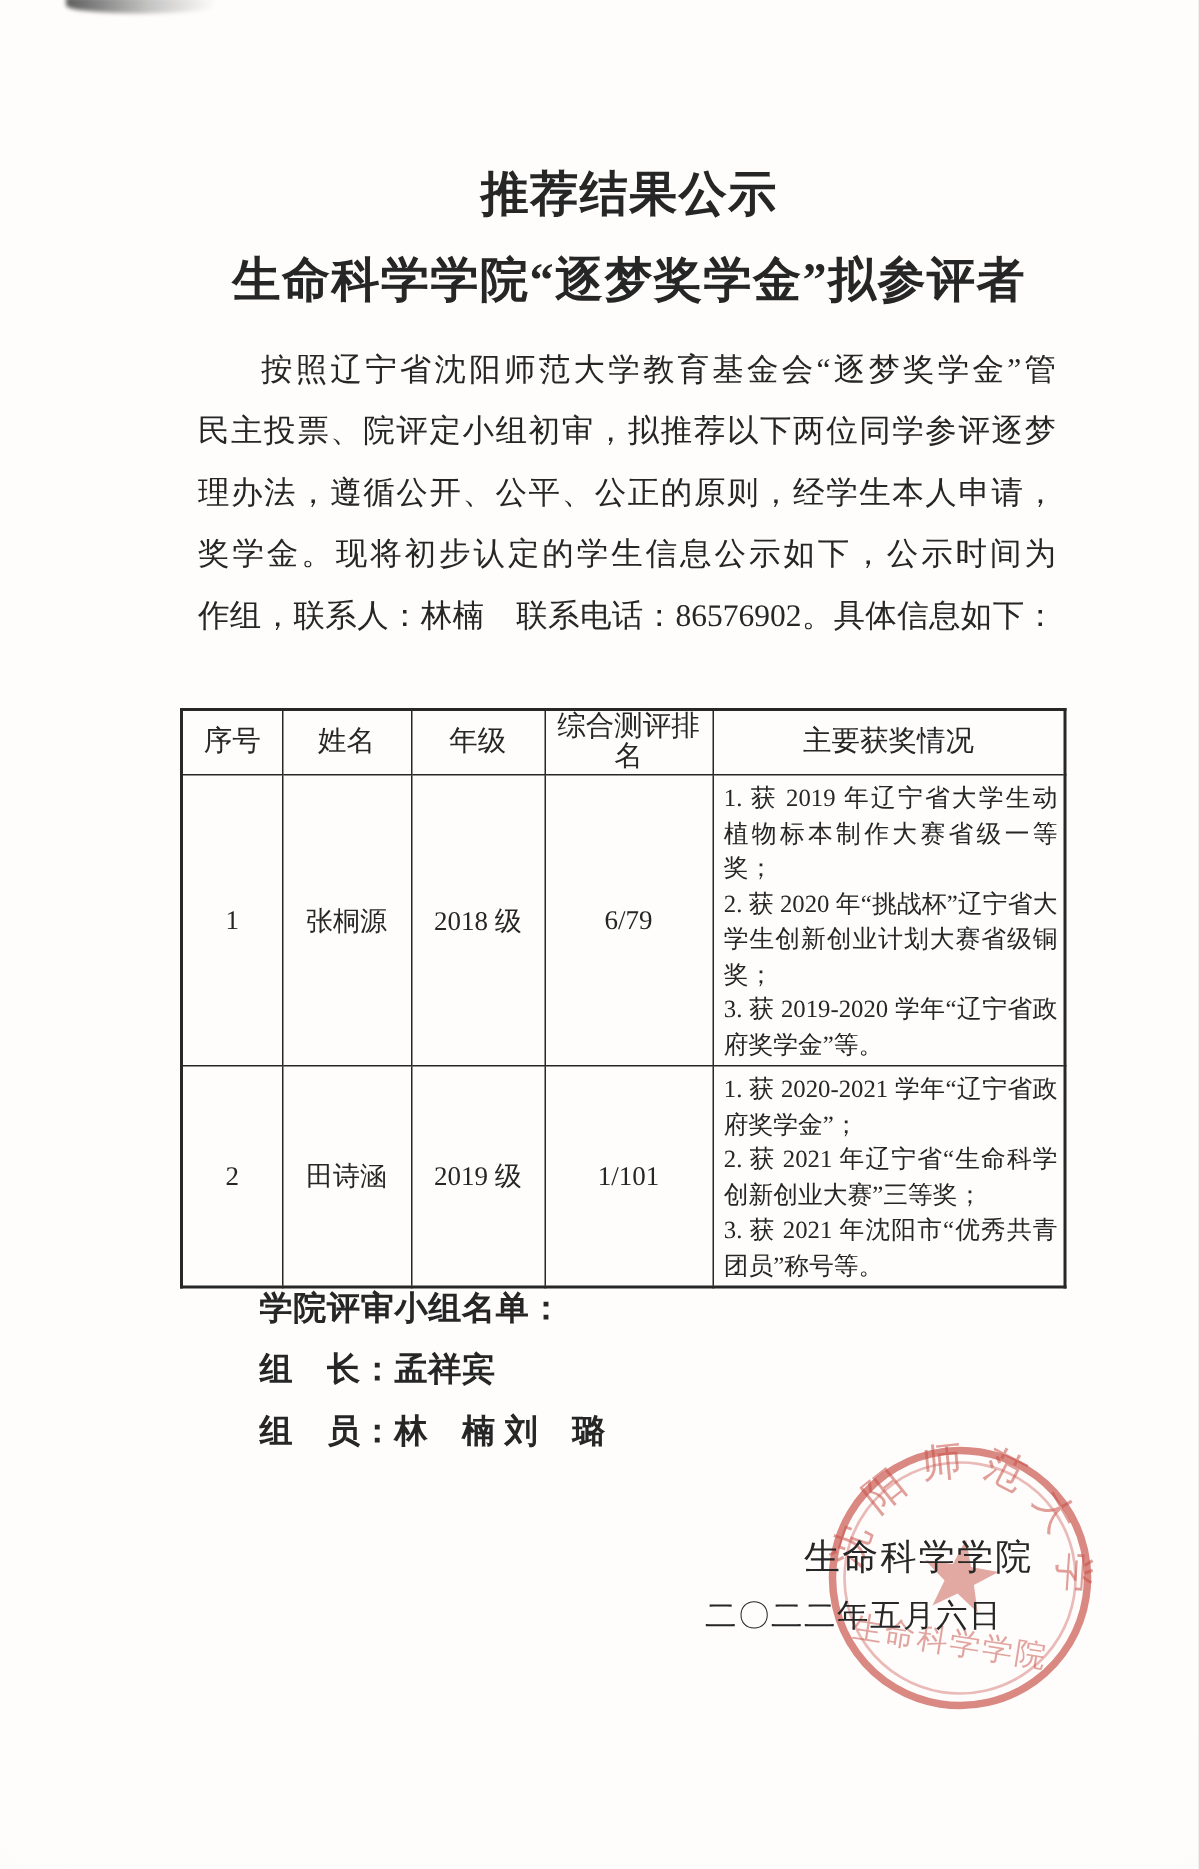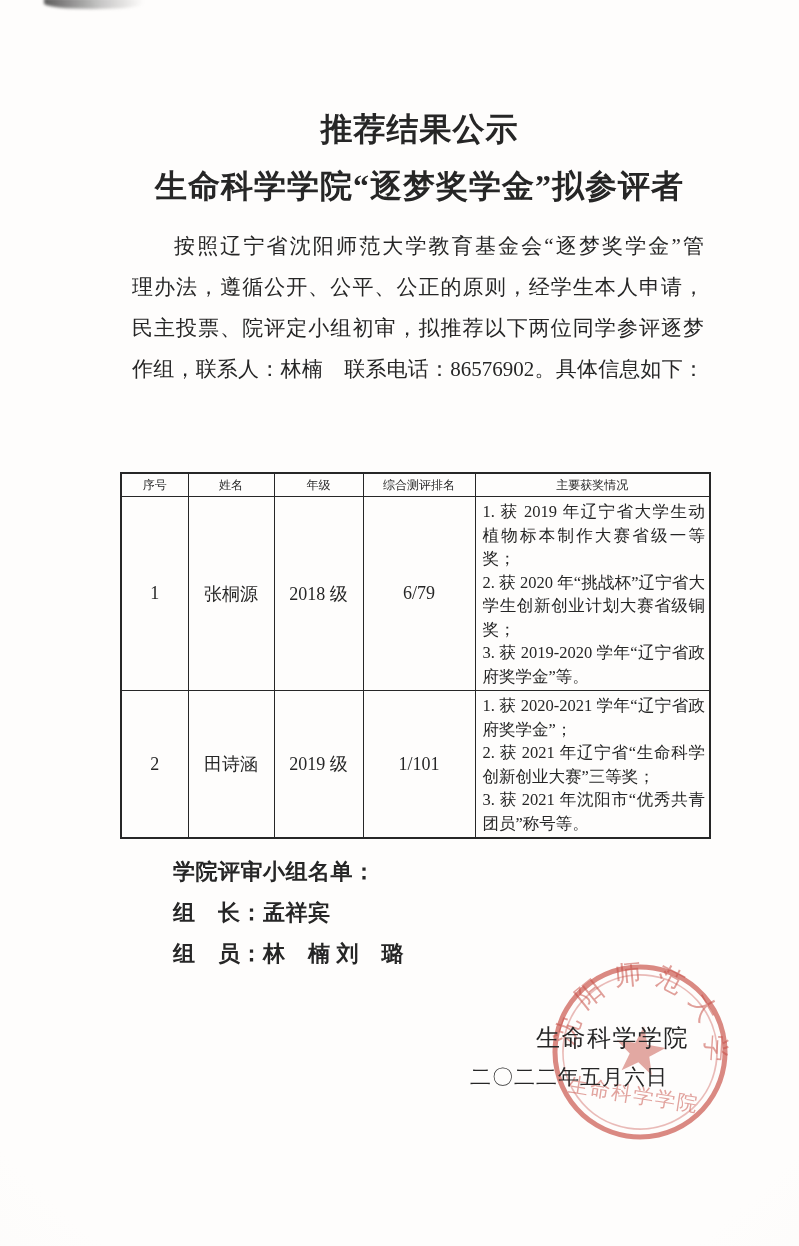--- a/index.html
+++ b/index.html
@@ -34,21 +34,21 @@
     text-align:justify; text-align-last:justify;
   }
   .para-line.indent { padding-left:42px; }
   table.cand {
     position:absolute; top:472px; left:120px;
     width:589px; border-collapse:collapse; table-layout:fixed;
     border:2px solid #272727;
     font-size:18px;
   }
   table.cand td { border:1.5px solid #272727; text-align:center; vertical-align:middle; }
-  table.cand tr.hdr td { height:22px; font-size:12px; line-height:20px; padding:1px 0; }
+  table.cand tr.hdr td { height:22px; font-size:19px; line-height:20px; padding:1px 0; }
   table.cand tr.r1 td { height:138px;margin-left:31px; }
   table.cand tr.r2 td { height:143px; }
   td.awards {
     text-align:left; vertical-align:top;
     padding:3px 4px 2px 7px;
     font-size:16.5px; line-height:23.5px;
   }
   td.awards .aw { text-align:justify; }
   .committee {
     position:absolute; top:851px; left:173px;
@@ -68,22 +68,23 @@
 
   <div class="smudge"></div>
 
   <div class="title">
     <div>推荐结果公示</div>
     <div>生命科学学院“逐梦奖学金”拟参评者</div>
   </div>
 
   <div class="para">
     <div class="para-line indent">按照辽宁省沈阳师范大学教育基金会“逐梦奖学金”管</div>
+    <div class="para-line">民主投票、院评定小组初审，拟推荐以下两位同学参评逐梦</div>
     <div class="para-line">理办法，遵循公开、公平、公正的原则，经学生本人申请，</div>
-    <div class="para-line">民主投票、院评定小组初审，拟推荐以下两位同学参评逐梦</div>
+    <div class="para-line">奖学金。现将初步认定的学生信息公示如下，公示时间为</div>
     <div class="para-line">作组，联系人：林楠　联系电话：86576902。具体信息如下：</div>
   </div>
 
   <table class="cand">
     <colgroup>
       <col style="width:67px">
         <col style="width:86px">
         <col style="width:89px">
         <col style="width:112px">
         <col style="width:235px">

